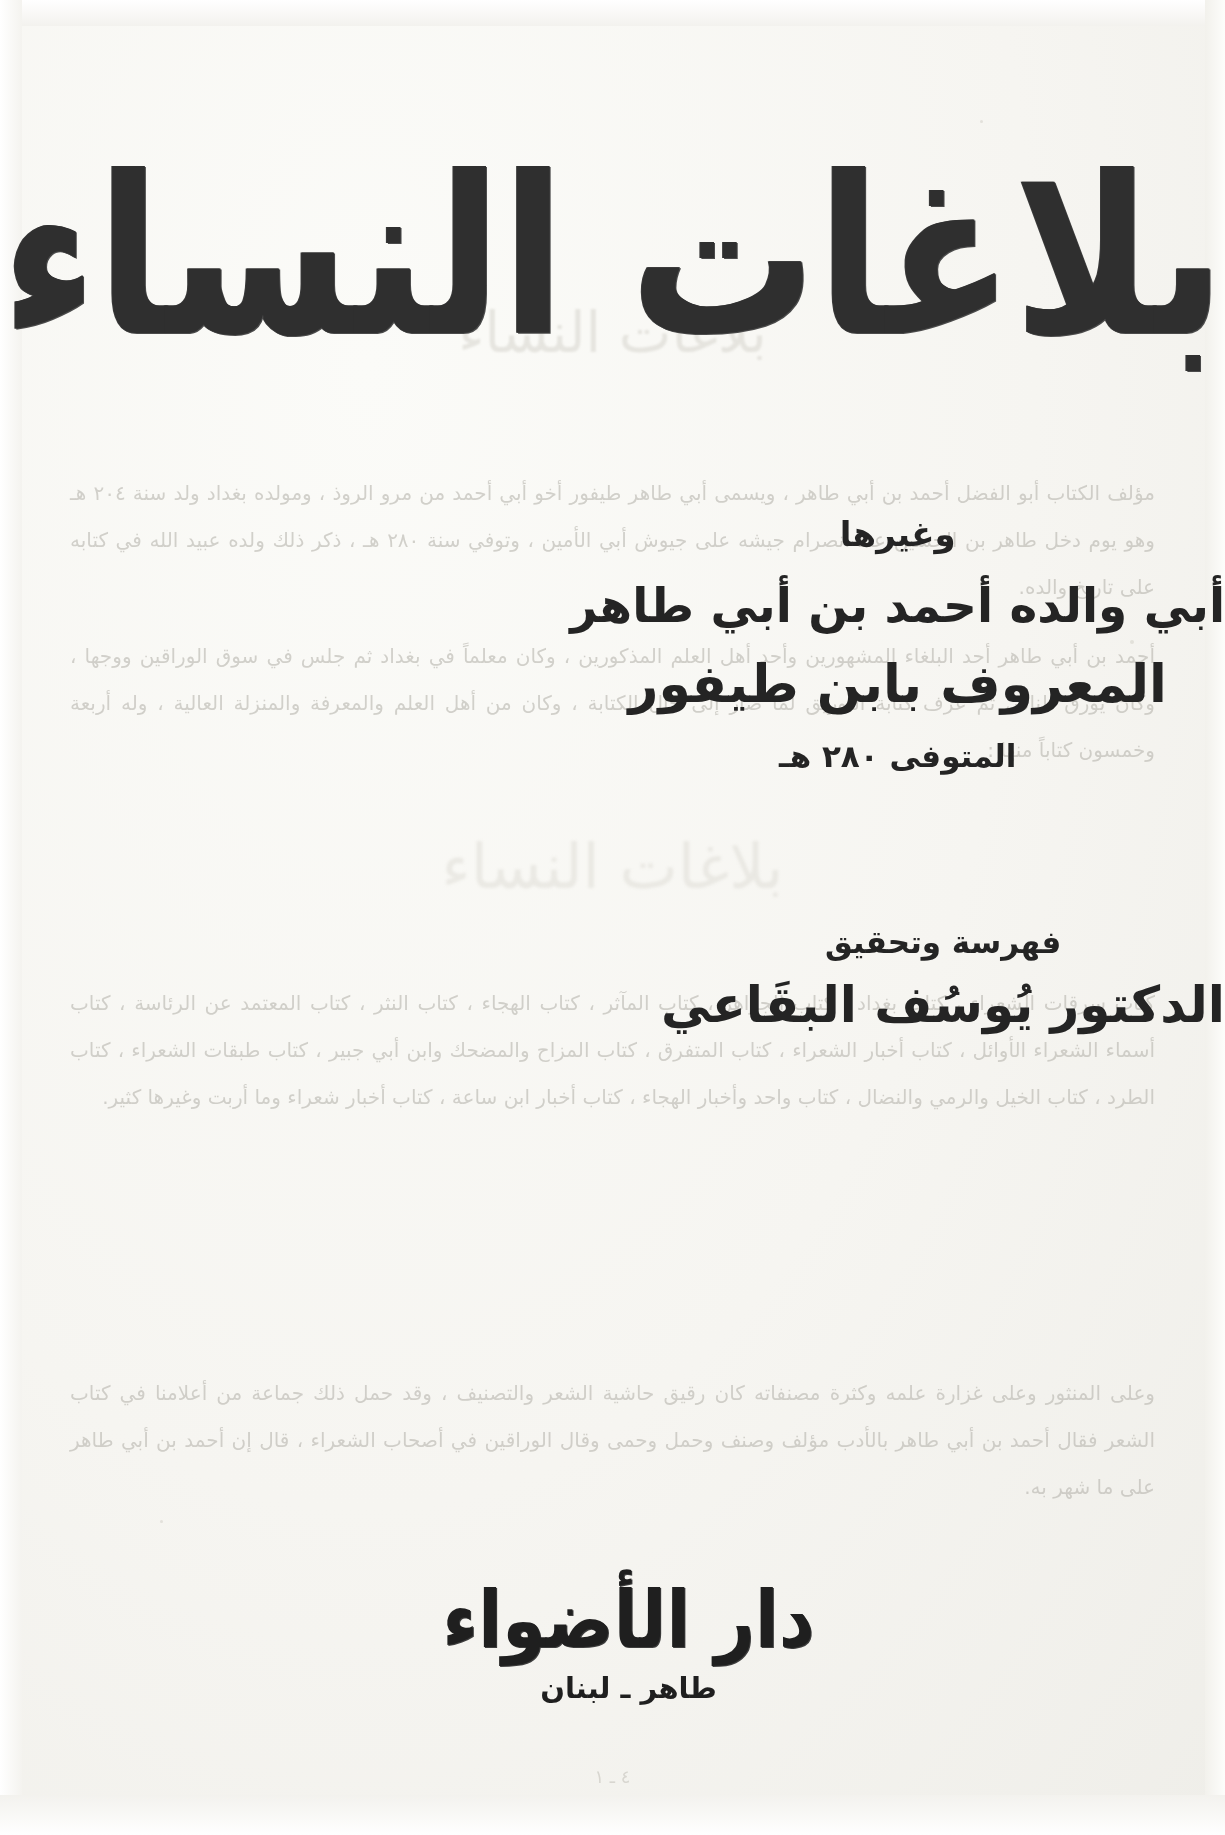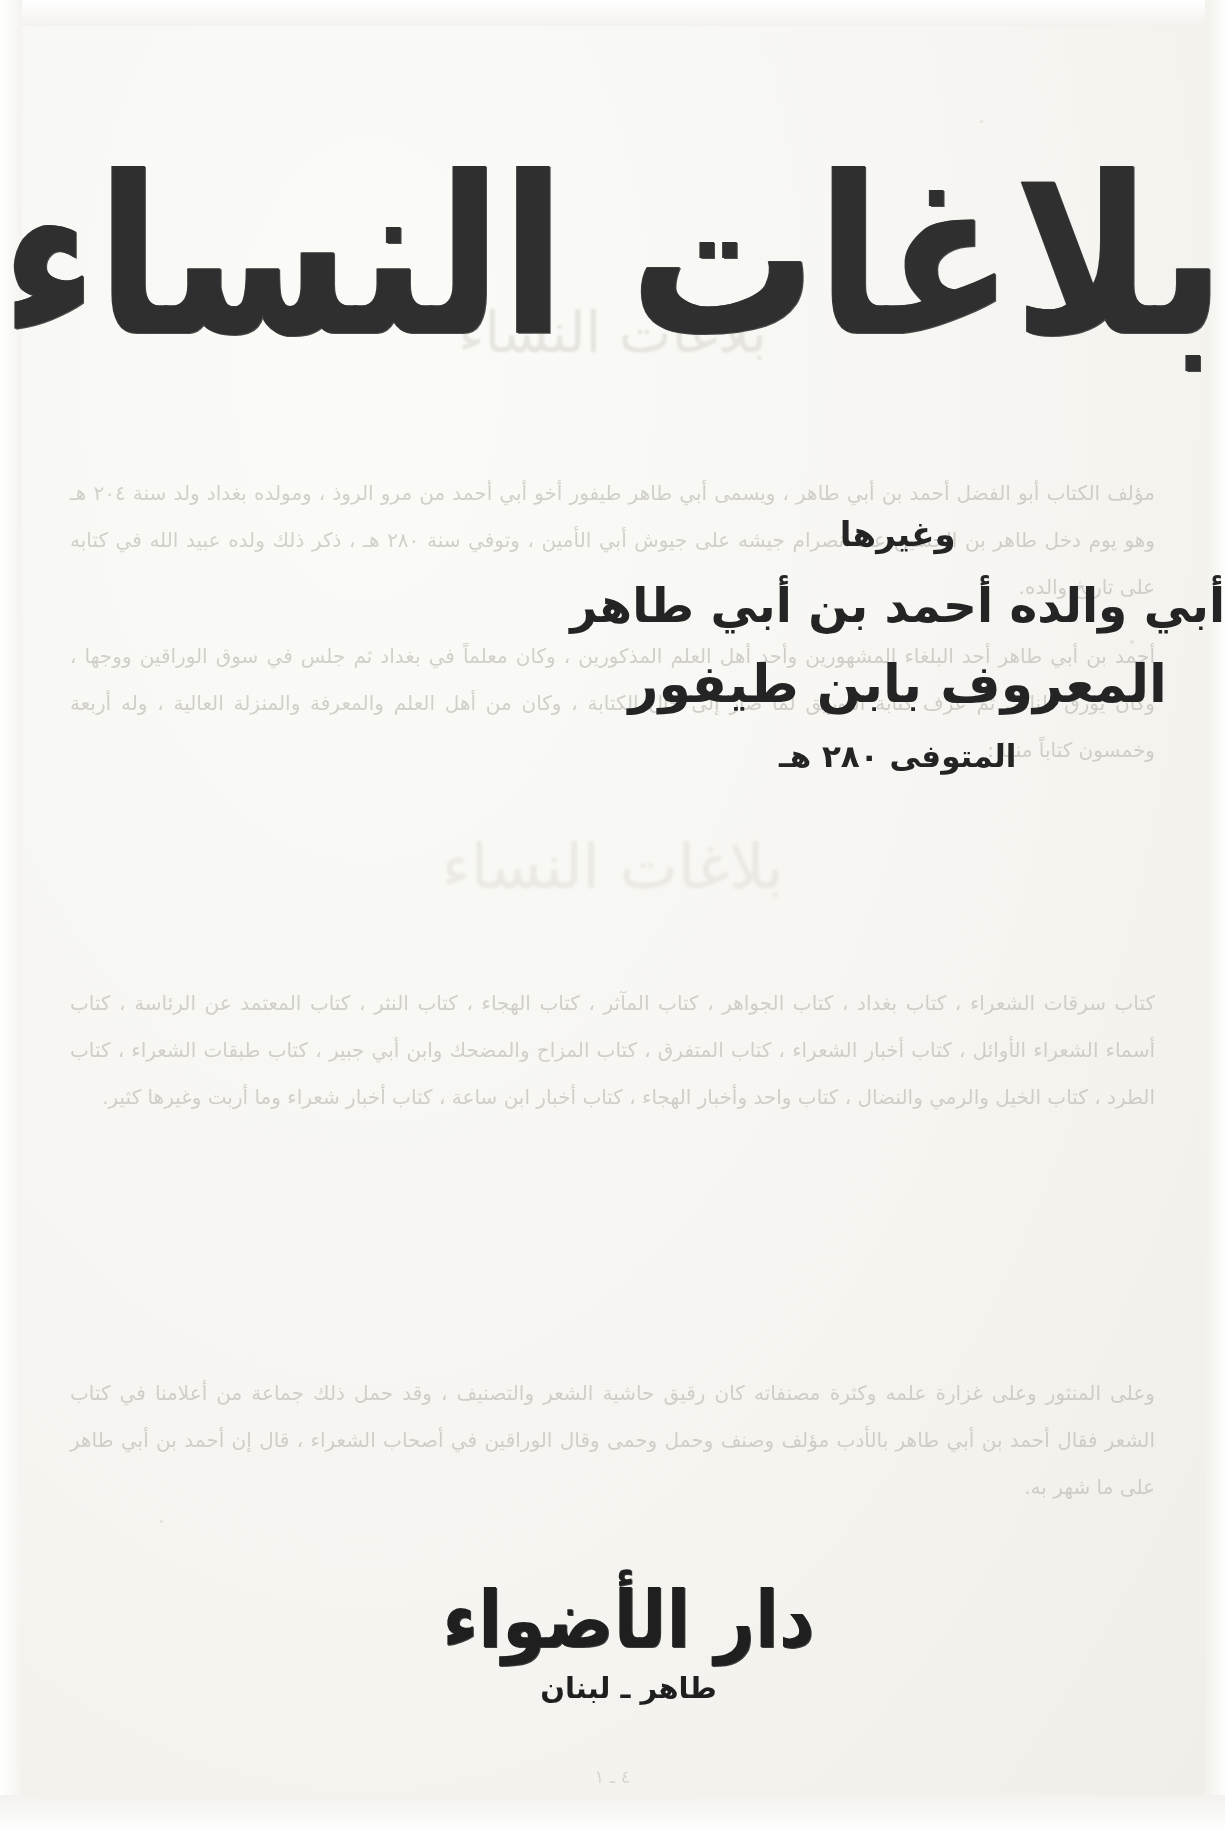--- a/index.html
+++ b/index.html
@@ -230,20 +230,24 @@
 
     <div class="title">بلاغات النساء</div>
 
     <div class="author-block">
       <div class="byline">وغيرها</div>
       <div class="author-name">أبي والده أحمد بن أبي طاهر</div>
       <div class="author-known">المعروف بابن طيفور</div>
       <div class="author-death">المتوفى ٢٨٠ هـ</div>
     </div>
 
+    <div class="editor-block">
+      <div class="editor-role">فهرسة وتحقيق</div>
+      <div class="editor-name">الدكتور يُوسُف البقَاعي</div>
+    </div>
 
   </div>
 
   <div class="publisher-block">
     <div class="publisher-logo">دار الأضواء</div>
     <div class="publisher-place">طاهر ـ لبنان</div>
   </div>
 
 </div>
 

